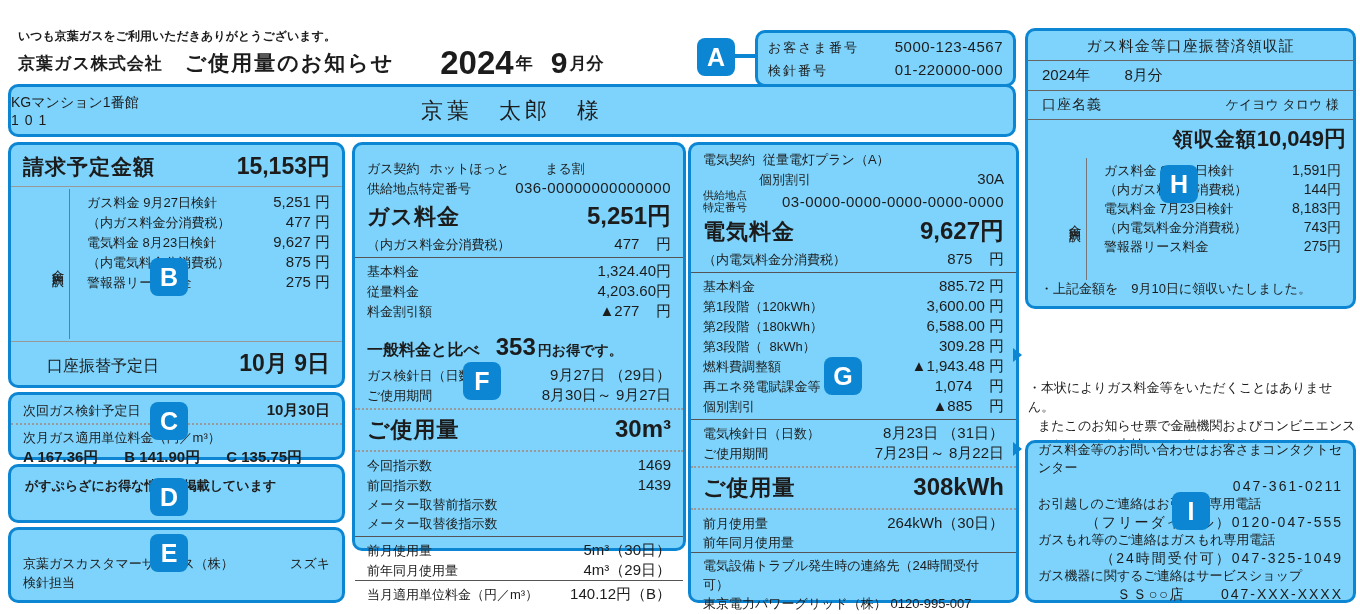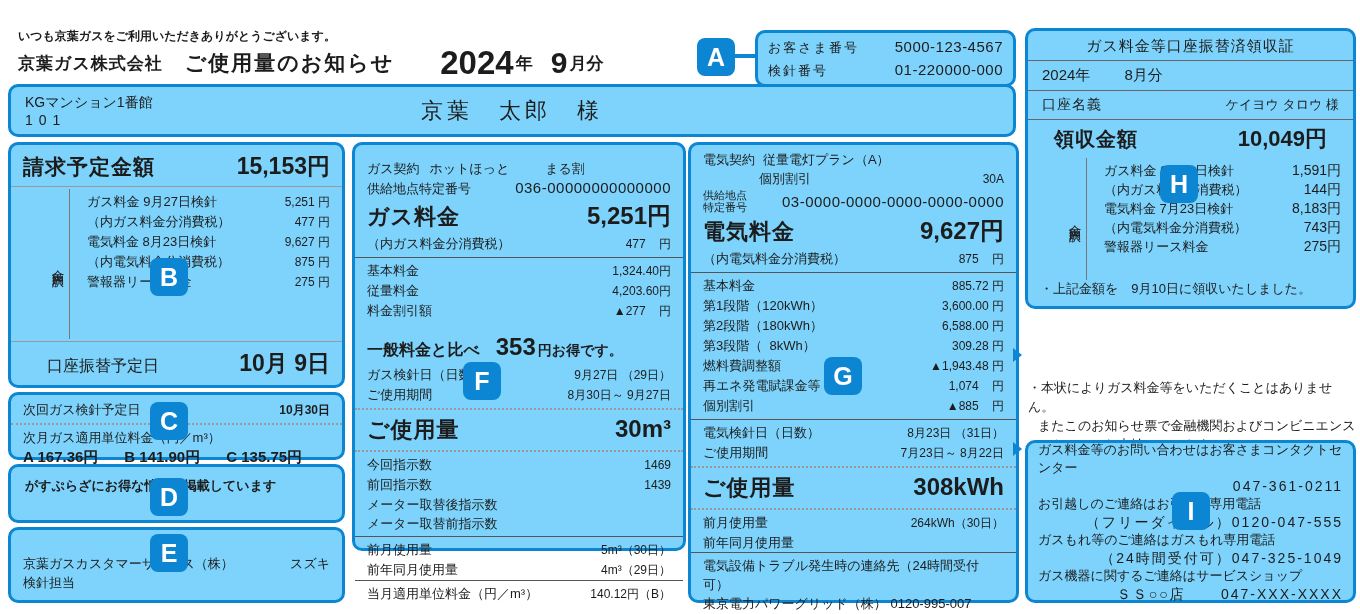--- a/index.html
+++ b/index.html
@@ -31,28 +31,28 @@
   .month-num{font-size:30px;font-weight:bold;margin-left:18px;}
   .month-suf{font-size:17px;font-weight:bold;margin-left:2px;}
   .a-line{position:absolute;left:734px;top:54px;width:22px;height:4px;background:var(--accent);}
   
   .cust{left:755px;top:30px;width:261px;height:57px;display:flex;flex-direction:column;justify-content:center;padding:0 10px;}
   .crow{display:flex;justify-content:space-between;align-items:baseline;line-height:22px;}
   .clbl{font-size:13px;letter-spacing:2px;}
   .cval{font-size:15px;letter-spacing:0.5px;}
   
   .namebox{left:8px;top:84px;width:1008px;height:53px;display:flex;align-items:center;}
-  .addr{padding-left:14px;line-height:18px;}
+  .addr{padding-left:0;line-height:18px;}
   .addr .bldg{font-size:14px;}
   .addr .room{font-size:14px;letter-spacing:6px;}
   .cust-name{position:absolute;left:0;right:0;text-align:center;font-size:22px;letter-spacing:4px;word-spacing:16px;}
   
   .row{display:flex;justify-content:space-between;align-items:baseline;padding:0 12px;line-height:19px;}
   .lbl{font-size:13px;white-space:pre;}
-  .val{font-size:12px;white-space:pre;}
+  .val{font-size:15px;white-space:pre;}
   .hrow{display:flex;justify-content:space-between;align-items:baseline;padding:2px 12px;}
   .hlbl{font-size:21px;font-weight:bold;letter-spacing:1px;}
   .hval{font-size:23px;font-weight:bold;margin-left:8px;}
   .ssep{border-top:1px solid #555;margin:3px 0;}
   .dsep{border-top:2px dotted #9a9a9a;margin:3px 0;}
   
   .vwrap{position:relative;flex:1;}
   .vwrap .rows{margin-left:64px;padding-top:3px;}
   .vlabel{position:absolute;left:38px;top:50%;transform:translateY(-50%);
     writing-mode:vertical-rl;font-size:12px;letter-spacing:2px;}
@@ -86,21 +86,21 @@
   .mta{margin-top:auto;}
   .full{display:block;padding:0 12px;font-size:13px;line-height:19px;}
   
   .rbox{left:1025px;top:28px;width:331px;height:281px;display:flex;flex-direction:column;}
   .rtitle{text-align:center;font-size:15px;padding:6px 0 4px 0;letter-spacing:1px;}
   .rline{border-top:1px solid #666;margin:0;}
   .rperiod{display:flex;gap:34px;padding:5px 14px;font-size:15px;}
   .racct{display:flex;justify-content:space-between;align-items:baseline;padding:5px 14px;}
   .racct .a{font-size:14px;letter-spacing:1px;}
   .racct .b{font-size:13px;}
-  .ramt{display:flex;justify-content:space-between;align-items:baseline;padding:4px 26px;}
+  .ramt{display:flex;justify-content:flex-end;align-items:baseline;padding:4px 7px;}
   .ramt .a{font-size:20px;font-weight:bold;letter-spacing:1px;}
   .ramt .b{font-size:22px;font-weight:bold;}
   .rbox .row{line-height:18px;}
   .rbox .val{font-size:14px;}
   .rnote{padding:0 10px 8px 12px;font-size:13px;}
   
   .disc{position:absolute;left:1028px;top:378px;width:328px;font-size:13px;line-height:19px;}
   .disc .ind{padding-left:10px;}
   
   .ibox{left:1025px;top:440px;width:331px;height:163px;display:flex;flex-direction:column;justify-content:center;padding:4px 10px;}
@@ -270,25 +270,25 @@
     <div class="dsep"></div>
     <div class="row">
         <span class="lbl">今回指示数</span>
         <span class="val">1469</span>
       </div>
     <div class="row">
         <span class="lbl">前回指示数</span>
         <span class="val">1439</span>
       </div>
     <div class="row">
+        <span class="lbl">メーター取替前指示数</span>
+        <span class="val"></span>
+      </div>
+    <div class="row">
         <span class="lbl">メーター取替後指示数</span>
-        <span class="val"></span>
-      </div>
-    <div class="row">
-        <span class="lbl">メーター取替前指示数</span>
         <span class="val"></span>
       </div>
     <div class="ssep"></div>
     <div class="row">
         <span class="lbl">前月使用量</span>
         <span class="val">5m³（30日）</span>
       </div>
     <div class="row">
         <span class="lbl">前年同月使用量</span>
         <span class="val">4m³（29日）</span>

